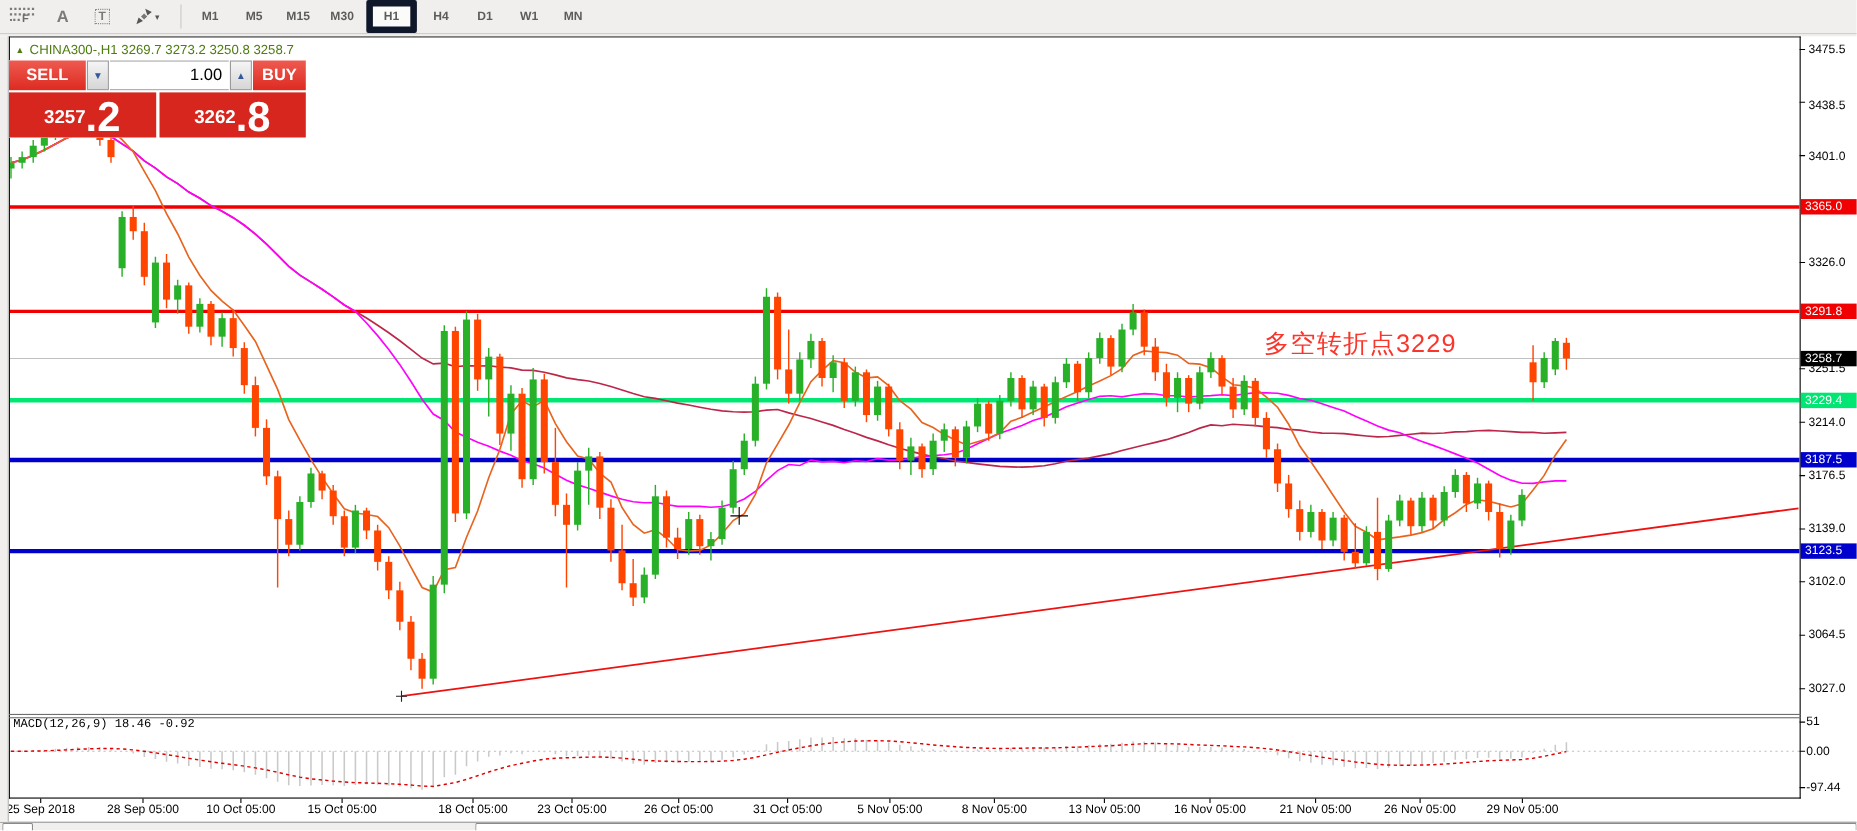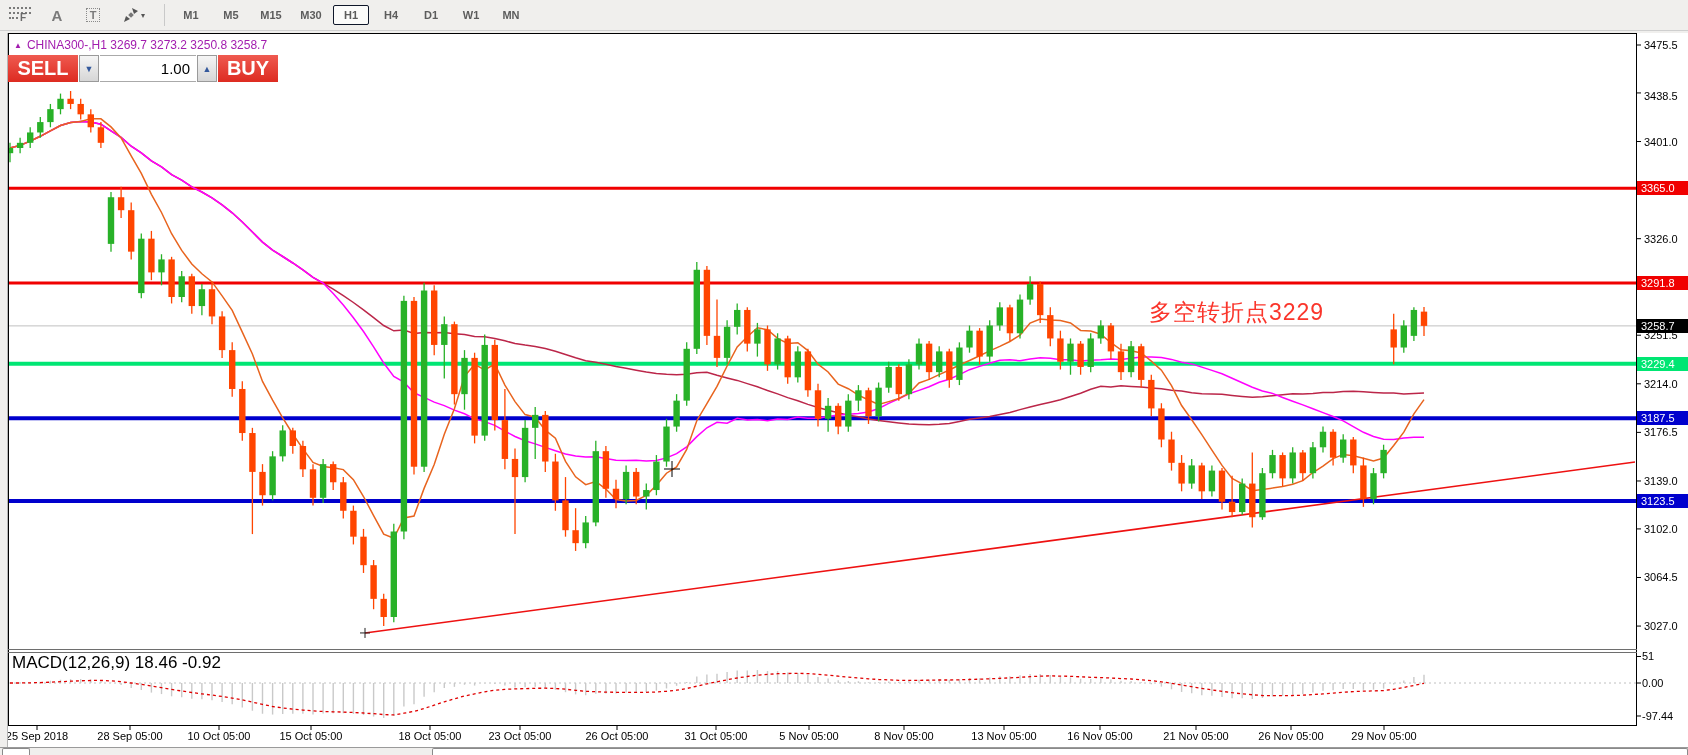--- a/index.html
+++ b/index.html
@@ -13,50 +13,50 @@
   .fib-icon{position:relative;width:24px;height:18px;}
   .fib-line{position:absolute;left:0;border-top:2px dotted #7a7a7a;}
   .fib-f{position:absolute;left:11px;top:6px;font-size:10px;font-weight:bold;color:#6a6a6a;}
   .a-glyph{font-size:15px;font-weight:bold;color:#7a7a7a;}
   .t-box{border:1px dotted #8a8a8a;padding:0 3px;font-size:11px;font-weight:bold;color:#7a7a7a;}
   .caret{font-size:8px;color:#555;margin-left:2px;}
   .tb-sep{width:1px;height:22px;background:#c9c9c9;margin:0 8px 0 10px;}
   .tfbar{display:flex;align-items:center;gap:4px;}
   .tf{min-width:26px;padding:3px 4px;text-align:center;font-size:11px;font-weight:bold;color:#5c5c5c;
       border:1px solid transparent;border-radius:2px;cursor:pointer;}
-  .tf.active{background:#fbfbfa;border:1px solid #0f172a;}
+  .tf.active{background:#fbfbfa;border:6px solid #0f172a;}
   .gaprow{position:absolute;left:0;top:30px;width:1688px;height:3px;background:#f0efed;z-index:7;}
   .left-edge{position:absolute;left:0;top:33px;width:7px;height:714px;background:#f0efed;
              border-right:1px solid #b5b5b5;z-index:7;}
   
   .b{position:absolute;background:#000;z-index:4;}
   .splitline{position:absolute;background:#6e6e6e;z-index:4;}
   svg.layer{position:absolute;left:0;top:0;z-index:1;}
-  .chart-title{position:absolute;left:14px;top:38px;font-size:12px;color:#a21caf;z-index:5;white-space:nowrap;text-align:right;}
+  .chart-title{position:absolute;left:14px;top:38px;font-size:12px;color:#4d7c0f;z-index:5;white-space:nowrap;text-align:right;}
   .chart-title .tri{font-size:8px;margin-right:5px;vertical-align:1px;}
   
   .ptick{position:absolute;left:1644px;transform:translateY(-50%);font-size:11px;color:#000;z-index:5;white-space:nowrap;}
   .phl{position:absolute;left:1637px;width:51px;height:14px;transform:translateY(-50%);color:#fff;
        font-size:11px;line-height:14px;padding-left:4px;z-index:5;white-space:nowrap;}
   .dlabel{position:absolute;top:730px;transform:translateX(-50%);font-size:11px;color:#000;z-index:5;white-space:nowrap;}
-  .macd-label{position:absolute;left:12px;top:653px;font-size:17px;color:#000;z-index:5;}
+  .macd-label{position:absolute;left:12px;top:653px;font-size:11px;color:#000;z-index:5;font-family:Liberation Mono, monospace;}
   .macd-tick{position:absolute;left:1642px;transform:translateY(-50%);font-size:11px;color:#000;z-index:5;}
   
   .annot{position:absolute;left:1149px;top:297px;font-size:23px;color:#fa352b;z-index:3;letter-spacing:1px;white-space:nowrap;}
   
   .panel{position:absolute;left:8px;top:55px;width:270px;z-index:6;background:#fff;}
   .prow1{display:flex;height:27px;gap:1px;background:#fff;}
-  .pbtn{flex:none;display:flex;align-items:center;justify-content:center;color:#fff;font-size:20px;font-weight:bold;
+  .pbtn{flex:none;display:flex;align-items:center;justify-content:center;color:#fff;font-size:15px;font-weight:bold;
         background:linear-gradient(#ef5a50,#dd2b21);cursor:pointer;}
   .sell{width:70px;}
   .buy{flex:1;}
   .spin{width:20px;display:flex;align-items:center;justify-content:center;font-size:9px;color:#33589c;
         background:linear-gradient(#f5f5f5,#d6d6d6);border:1px solid #9a9a9a;box-sizing:border-box;cursor:pointer;}
   .vol{width:86px;border:1px solid #aaa;border-left:none;border-right:none;text-align:right;font-size:15px;
-       padding:0 6px 0 4px;font-family:"Liberation Sans",sans-serif;color:#000;}
+       padding:0 6px 0 16px;font-family:"Liberation Sans",sans-serif;color:#000;}
   .prow2{display:flex;height:41px;gap:3px;margin-top:2px;background:#fff;}
   .quote{flex:1;background:#d7261d;color:#fff;display:flex;align-items:flex-end;justify-content:center;
          padding-bottom:2px;}
   .qsmall{font-size:17px;font-weight:bold;margin-bottom:6px;}
   .qbig{font-size:38px;font-weight:bold;line-height:0.85;}
   
   .bottom-strip{position:absolute;left:0;top:747px;width:1688px;height:8px;background:#f0efed;
                 border-top:1px solid #9a9a9a;z-index:6;}
   .btab{position:absolute;top:748px;height:7px;background:#fff;border:1px solid #8a8a8a;border-bottom:none;
         border-radius:2px 2px 0 0;z-index:7;cursor:pointer;}
@@ -600,20 +600,30 @@
   </div>
 
   <div class="panel">
     <div class="prow1">
       <div class="pbtn sell">SELL</div>
       <div class="spin">▼</div>
       <input class="vol" value="1.00" style="">
       <div class="spin">▲</div>
       <div class="pbtn buy">BUY</div>
     </div>
+    <div class="prow2">
+      <div class="quote">
+        <span class="qsmall">3257</span>
+        <span class="qbig">.2</span>
+      </div>
+      <div class="quote">
+        <span class="qsmall">3262</span>
+        <span class="qbig">.8</span>
+      </div>
+    </div>
   </div>
 
   <div class="annot">多空转折点3229</div>
 
   <div class="macd-label">MACD(12,26,9) 18.46 -0.92</div>
 
   <div id="pricescale">
       <div class="ptick" style="top: 45px;">3475.5</div>
       <div class="ptick" style="top: 96px;">3438.5</div>
       <div class="ptick" style="top: 141.522px;">3401.0</div>

